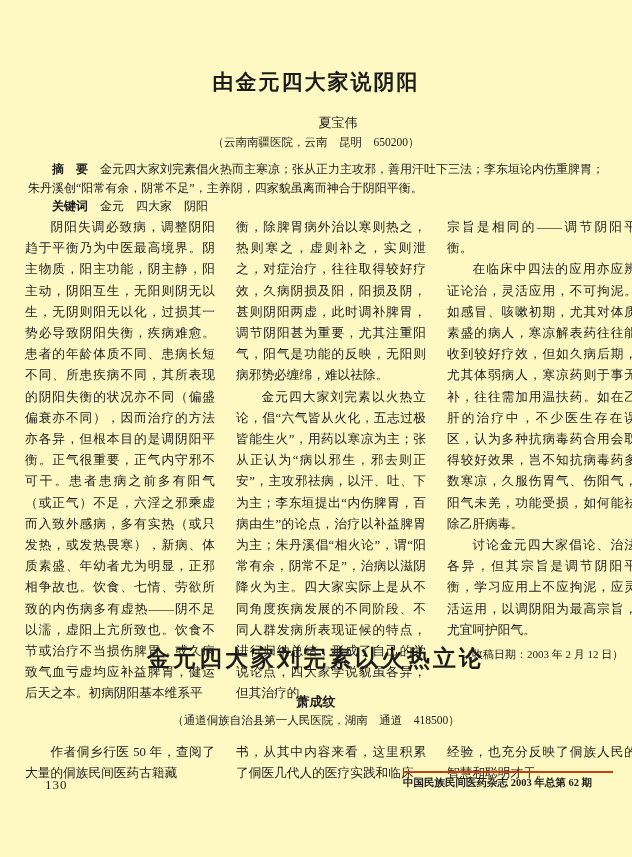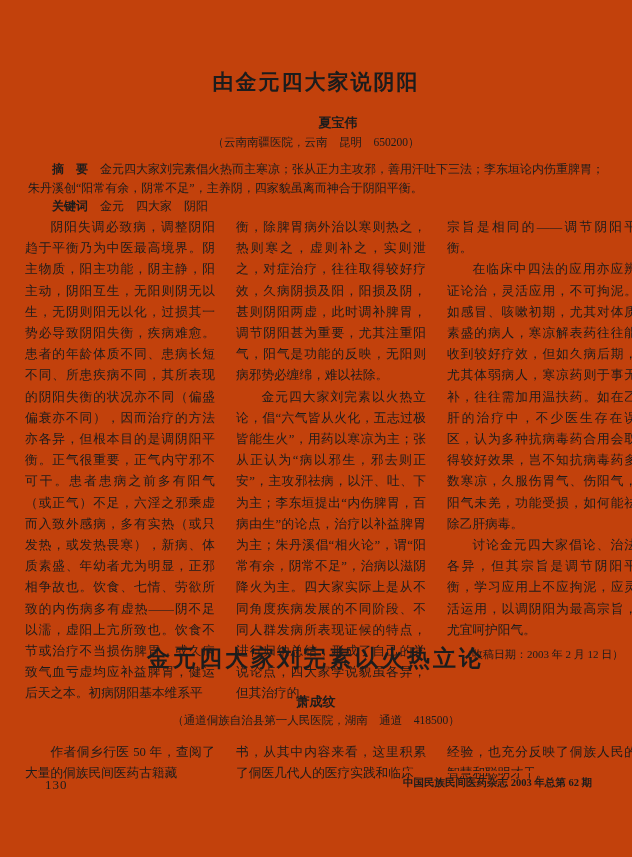--- a/index.html
+++ b/index.html
@@ -1,29 +1,29 @@
 <!DOCTYPE html>
 <html><head>
 <meta charset="utf-8">
 <style>
   html,body{margin:0;padding:0;background:#e8e8e8;}
   .page{
     position:relative;
     width:632px;height:857px;
-    background:#c2410c;
+    background:#fef9c3;
     font-family:"Liberation Serif","DejaVu Serif",serif;
     color:#1c1c1c;
     overflow:hidden;
   }
   .centered{text-align:center;}
   .title1{
     position:absolute;top:68px;left:0;right:0;
     font-size:21px;font-weight:bold;letter-spacing:2px;margin:0;
   }
-  .author1{position:absolute;top:114px;left:0;right:0;font-size:13px;font-weight:bold;padding-left:44px;}
+  .author1{position:absolute;top:114px;left:0;right:0;font-size:13px;font-weight:normal;padding-left:44px;}
   .affil1{position:absolute;top:135px;left:0;right:0;font-size:11.5px;}
   .abstract{
     position:absolute;top:160px;left:28px;width:576px;
     font-size:12px;line-height:18.5px;text-align:justify;
   }
   .abstract p{margin:0;}
   .abstract .lead{text-indent:2em;}
   .kw-line{text-indent:2em;}
   .bold{font-weight:bold;}
   .cols{

